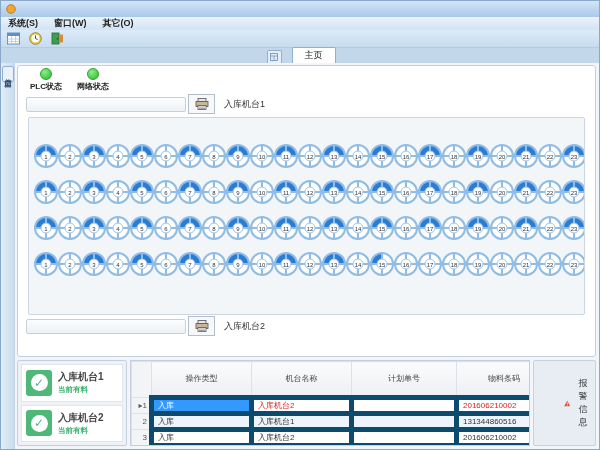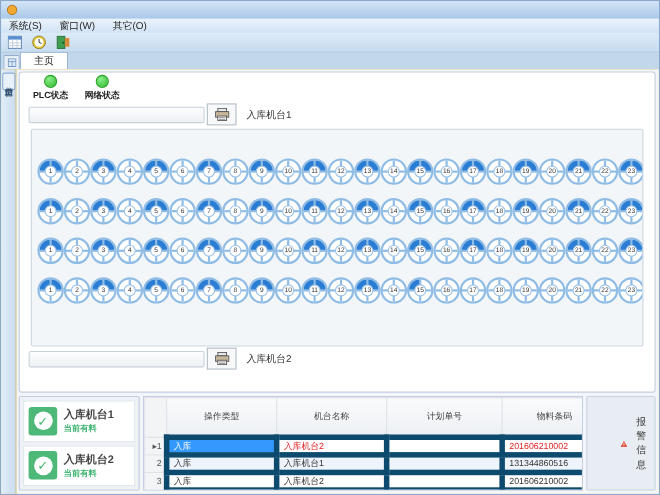--- a/index.html
+++ b/index.html
@@ -4,28 +4,28 @@
 <style>
   html,body{margin:0;padding:0;width:600px;height:450px;overflow:hidden;
     font-family:"Liberation Sans","DejaVu Sans",sans-serif;}
   .window{width:600px;height:450px;box-sizing:border-box;display:flex;flex-direction:column;
     background:#bdd7f0;border:1px solid #8aa8c8;}
   
   .titlebar{height:16px;flex:0 0 16px;display:flex;align-items:center;gap:4px;padding:0 5px;
     background:linear-gradient(#d3e5f7,#a9c8e8);font-size:9.5px;color:#1c1c1c;}
   
   .menubar{height:13px;flex:0 0 13px;display:flex;align-items:center;gap:16px;padding:0 7px;
-    background:linear-gradient(#eaf3fc,#d2e3f4);font-size:9px;color:#222;}
+    background:linear-gradient(#eaf3fc,#d2e3f4);font-size:9px;color:#222;font-weight:bold;}
   .menu-item{cursor:default;}
   
   .toolbar{height:17px;flex:0 0 17px;display:flex;align-items:center;gap:7px;padding:0 5px;
     background:linear-gradient(#dcebf8,#c7dcf0);border-bottom:1px solid #b6cbe0;}
   .tool-btn{width:15px;height:15px;display:flex;align-items:center;justify-content:center;border-radius:2px;}
   
-  .tabstrip{height:15px;flex:0 0 15px;background:#c3d7eb;display:flex;align-items:flex-end;padding-left:2px;gap:0;}
+  .tabstrip{height:15px;flex:0 0 15px;background:#c3d7eb;display:flex;align-items:flex-end;padding-left:2px;gap:10px;justify-content:center;}
   .minitab{width:13px;height:12px;background:#e6eef7;border:1px solid #93afce;border-bottom:none;
     border-radius:2px 2px 0 0;display:flex;align-items:center;justify-content:center;}
   .tab-active{background:#fff;border:1px solid #93afce;border-bottom:none;border-radius:2px 2px 0 0;
     font-size:9px;padding:1px 12px 1px 12px;color:#222;}
   
   .main{flex:1;display:flex;background:#eab308;min-height:0;}
   .dockstrip{flex:0 0 13px;background:linear-gradient(90deg,#e2eef9,#c9dcee);border-right:1px solid #c4d4e4;
     display:flex;flex-direction:column;align-items:center;padding-top:3px;}
   .dock-tab{writing-mode:vertical-rl;font-size:7.5px;color:#2a4a6a;background:#e9f1fa;
     border:1px solid #8fb0d4;border-radius:2px;padding:5px 0;letter-spacing:1px;}

